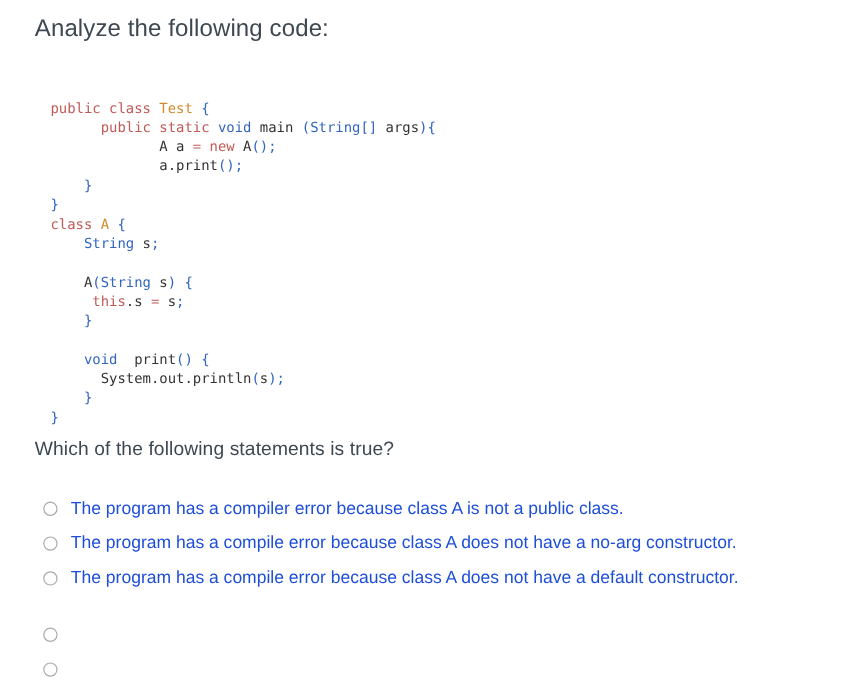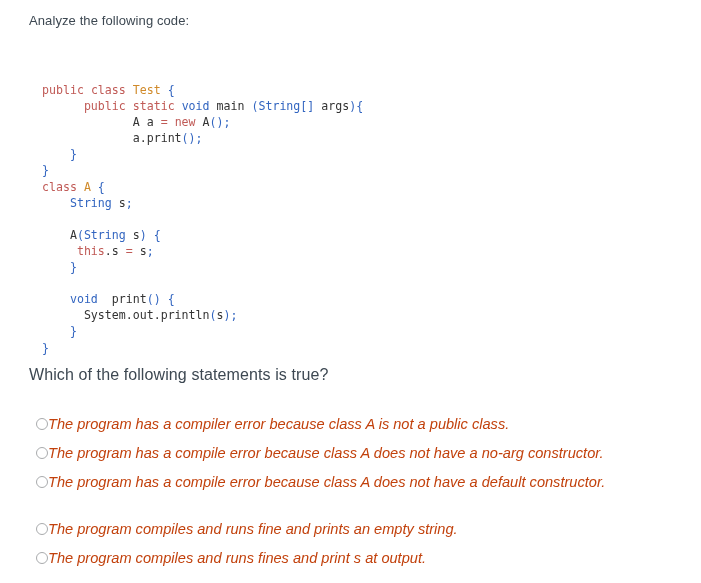--- a/index.html
+++ b/index.html
@@ -13,21 +13,21 @@
     font-family: "Liberation Sans", sans-serif;
     color: #3d4852;
     overflow: hidden;
     position: relative;
   }
 
   .prompt-heading {
     position: absolute;
     left: 29px;
     top: 13px;
-    font-size: 13px;
+    font-size: 20px;
     font-weight: 400;
     color: #3d4852;
     letter-spacing: 0.1px;
     white-space: pre;
   }
 
   .code-block {
     position: absolute;
     left: 42px;
     top: 82px;
@@ -75,25 +75,25 @@
     width: 12px;
     height: 12px;
     border: 1px solid #a9abad;
     border-radius: 50%;
     background: #ffffff;
     box-sizing: border-box;
     flex: 0 0 auto;
     margin-top: 4px;
   }
   .option-label {
+    margin-left: 11px;
     font-size: 14.6px;
     line-height: 20px;
-    color: #c2410c;
+    color: #1d4ed8;
     white-space: pre;
-    font-style: italic;
   }
 </style>
 </head>
 <body>
 
 <div class="prompt-heading">Analyze the following code:</div>
 
 <div class="code-block" id="code-block"><div class="code-line"><span class="k">public</span><span class="d"> </span><span class="k">class</span><span class="d"> </span><span class="t">Test</span><span class="d"> </span><span class="b">{</span></div><div class="code-line"><span class="d">      </span><span class="k">public</span><span class="d"> </span><span class="k">static</span><span class="d"> </span><span class="b">void</span><span class="d"> main </span><span class="b">(</span><span class="b">String</span><span class="b">[]</span><span class="d"> args</span><span class="b">)</span><span class="b">{</span></div><div class="code-line"><span class="d">             A a </span><span class="k">=</span><span class="d"> </span><span class="k">new</span><span class="d"> A</span><span class="b">()</span><span class="b">;</span></div><div class="code-line"><span class="d">             a.print</span><span class="b">()</span><span class="b">;</span></div><div class="code-line"><span class="d">    </span><span class="b">}</span></div><div class="code-line"><span class="b">}</span></div><div class="code-line"><span class="k">class</span><span class="d"> </span><span class="t">A</span><span class="d"> </span><span class="b">{</span></div><div class="code-line"><span class="d">    </span><span class="b">String</span><span class="d"> s</span><span class="b">;</span></div><div class="code-line">&nbsp;</div><div class="code-line"><span class="d">    A</span><span class="b">(</span><span class="b">String</span><span class="d"> s</span><span class="b">)</span><span class="d"> </span><span class="b">{</span></div><div class="code-line"><span class="d">     </span><span class="k">this</span><span class="d">.s </span><span class="k">=</span><span class="d"> s</span><span class="b">;</span></div><div class="code-line"><span class="d">    </span><span class="b">}</span></div><div class="code-line">&nbsp;</div><div class="code-line"><span class="d">    </span><span class="b">void</span><span class="d">  print</span><span class="b">()</span><span class="d"> </span><span class="b">{</span></div><div class="code-line"><span class="d">      System.out.println</span><span class="b">(</span><span class="d">s</span><span class="b">)</span><span class="b">;</span></div><div class="code-line"><span class="d">    </span><span class="b">}</span></div><div class="code-line"><span class="b">}</span></div></div>
 
 <div class="question-heading">Which of the following statements is true?</div>
@@ -106,19 +106,17 @@
     <div class="option-row">
       <div class="radio"></div>
       <div class="option-label">The program has a compile error because class A does not have a no-arg constructor.</div>
     </div>
     <div class="option-row">
       <div class="radio"></div>
       <div class="option-label">The program has a compile error because class A does not have a default constructor.</div>
     </div>
     <div class="option-row gap-before">
       <div class="radio"></div>
-      <div class="option-label">The program compiles and runs fine and prints an empty string.</div>
     </div>
     <div class="option-row">
       <div class="radio"></div>
-      <div class="option-label">The program compiles and runs fines and print s at output.</div>
     </div>
   </div>
 
 </body></html>

